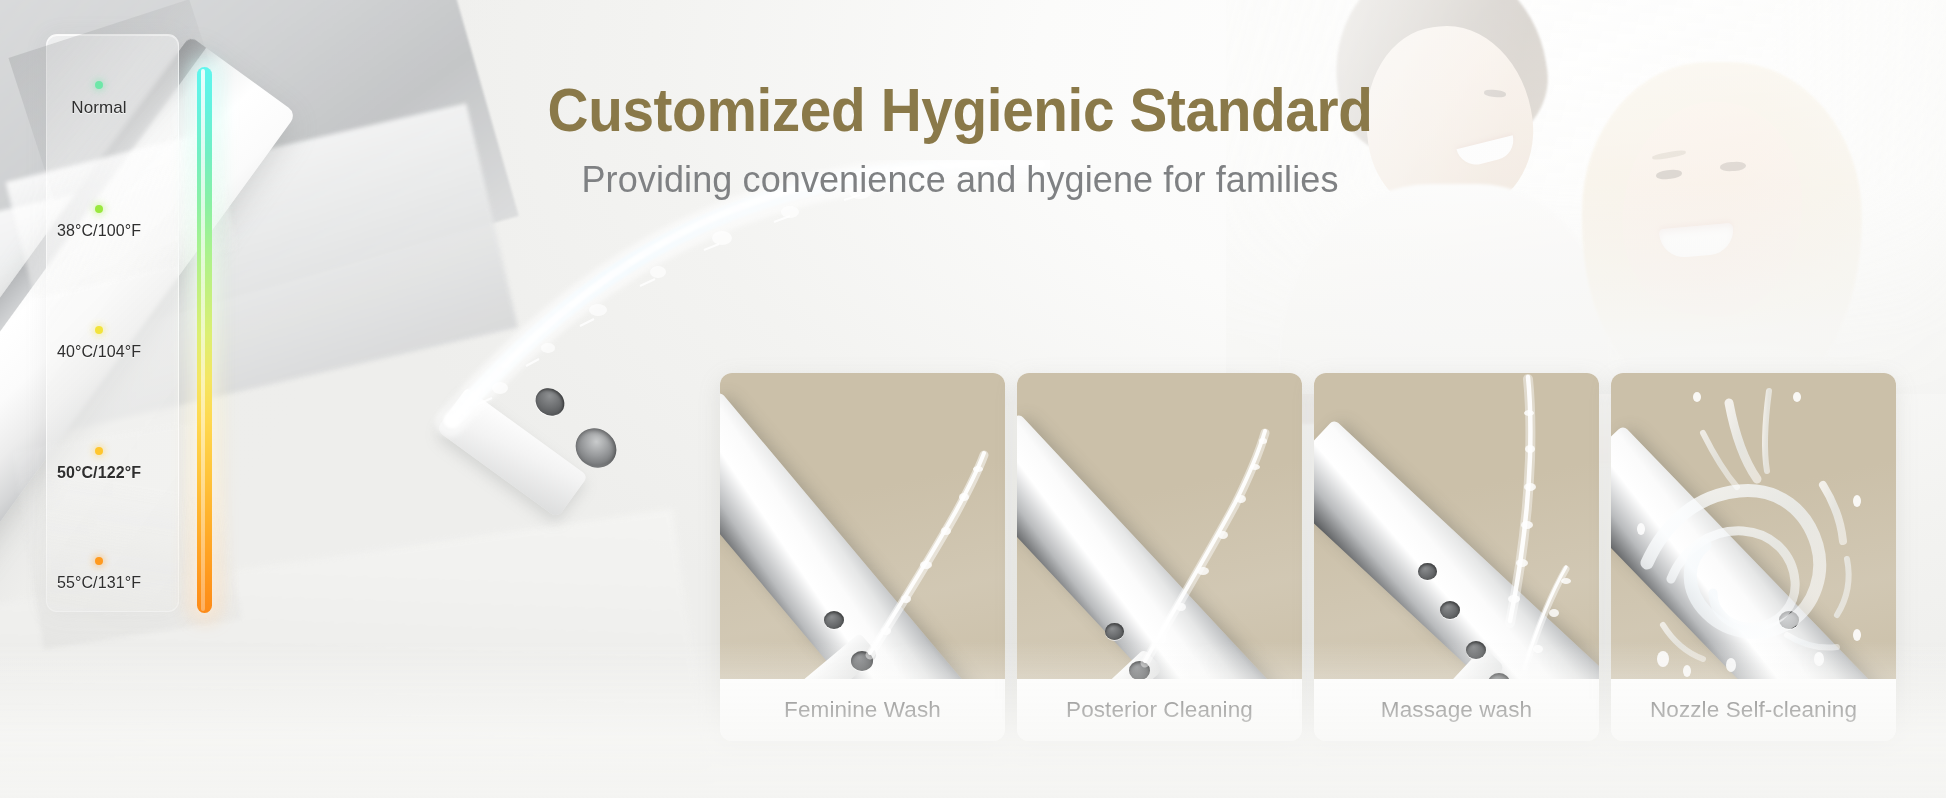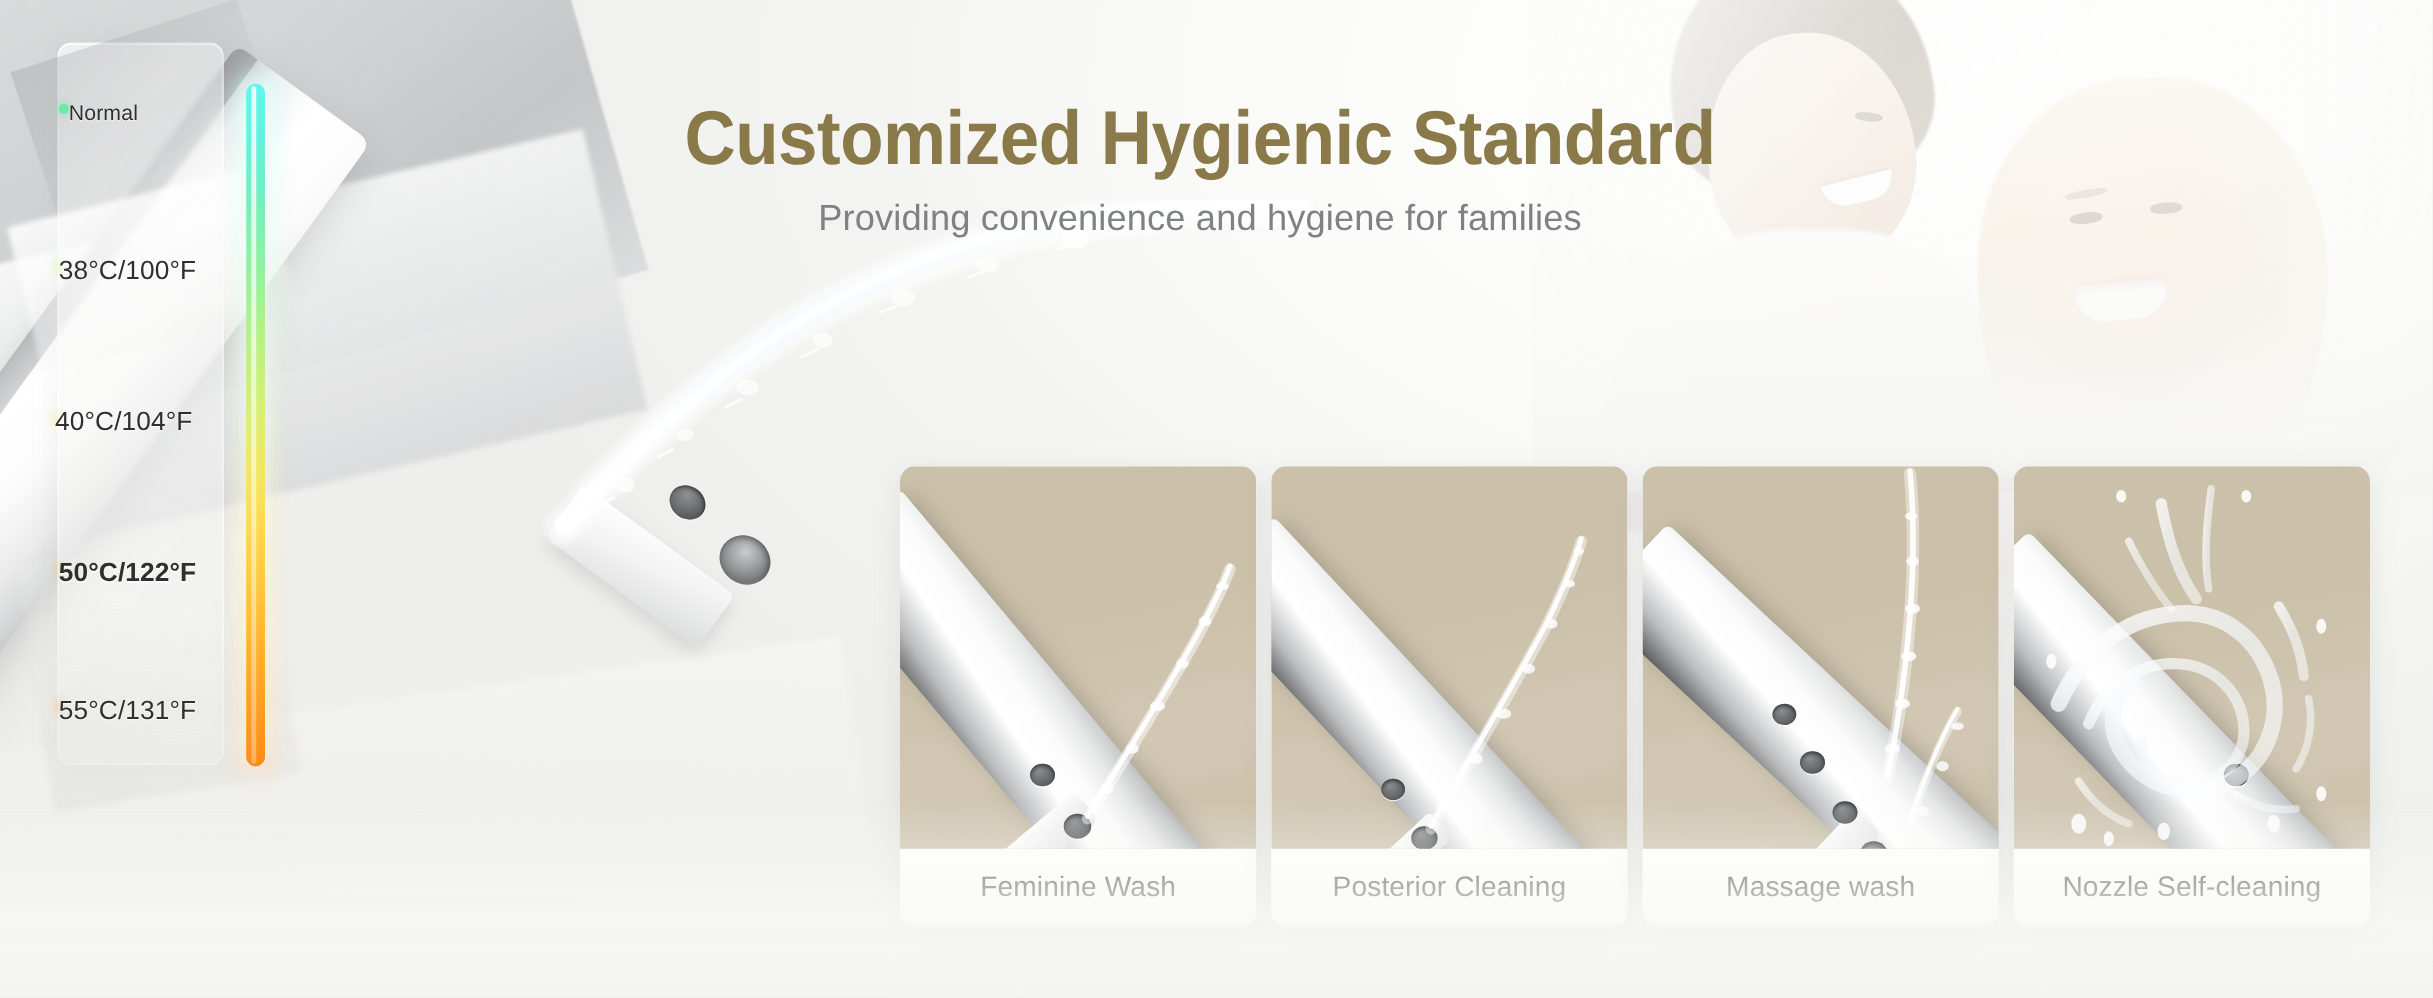--- a/index.html
+++ b/index.html
@@ -186,29 +186,29 @@
     left:-20px; top:400px; width:200px; height:200px;
     background:linear-gradient(18deg,rgba(222,222,220,.55),rgba(255,255,255,.1) 70%);
     transform:rotate(-9deg); filter:blur(2px);
   }
 
   .temp-rows {
     position:absolute; left:0; top:0; width:104px; height:100%;
   }
   .temp-row {
     position:absolute; left:0; width:104px;
-    display:flex; flex-direction:row; align-items:center;
+    display:flex; flex-direction:column; align-items:center;
   }
   .temp-dot {
     width:8px; height:8px; border-radius:50%;
     margin-bottom:9px;
     box-shadow:0 0 6px 1px rgba(255,255,255,.9);
   }
   .temp-label {
-    font-size:21px;
+    font-size:16px;
     color:#2f2f2f;
     letter-spacing:.1px;
     white-space:nowrap;
     text-shadow:0 1px 1px rgba(255,255,255,.85);
   }
   .temp-label.normal { font-size:17px; }
 
   
   #temp-bar-wrap {
     position:absolute; left:150px; top:32px;
@@ -318,21 +318,21 @@
     font-weight:bold;
     color:#8a7949;
     letter-spacing:-0.4px;
     line-height:1.05;
     transform:scaleX(.93);
     transform-origin:center;
     white-space:nowrap;
   }
   #subtitle {
     margin-top:17px;
-    font-size:29px;
+    font-size:36px;
     font-weight:normal;
     color:#7f8183;
     letter-spacing:.1px;
     white-space:nowrap;
   }
 
   
   #cards {
     position:absolute; left:720px; top:373px;
     display:flex; gap:12px;

